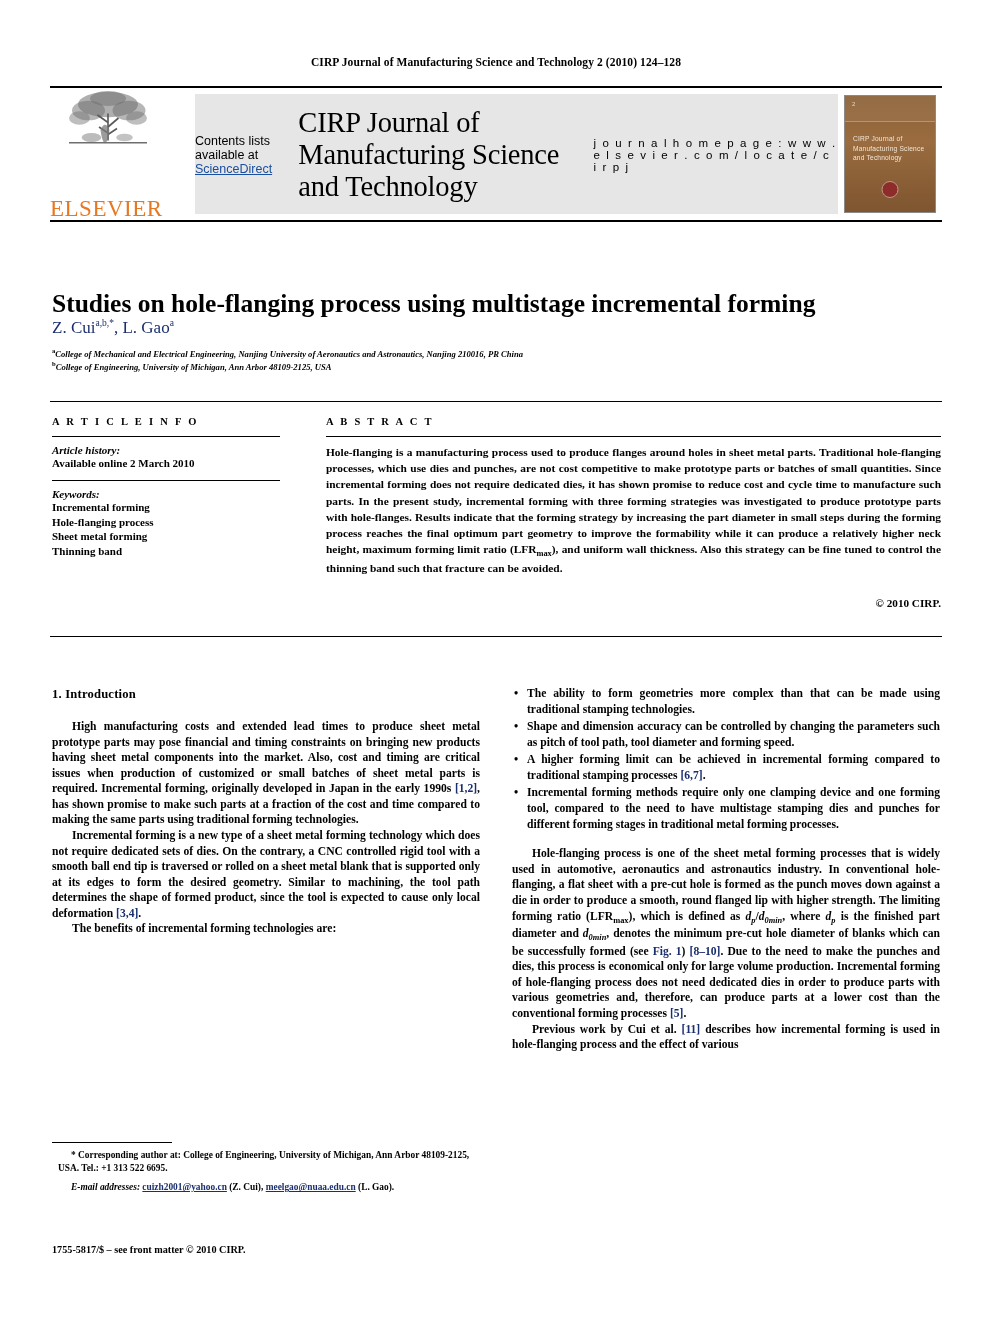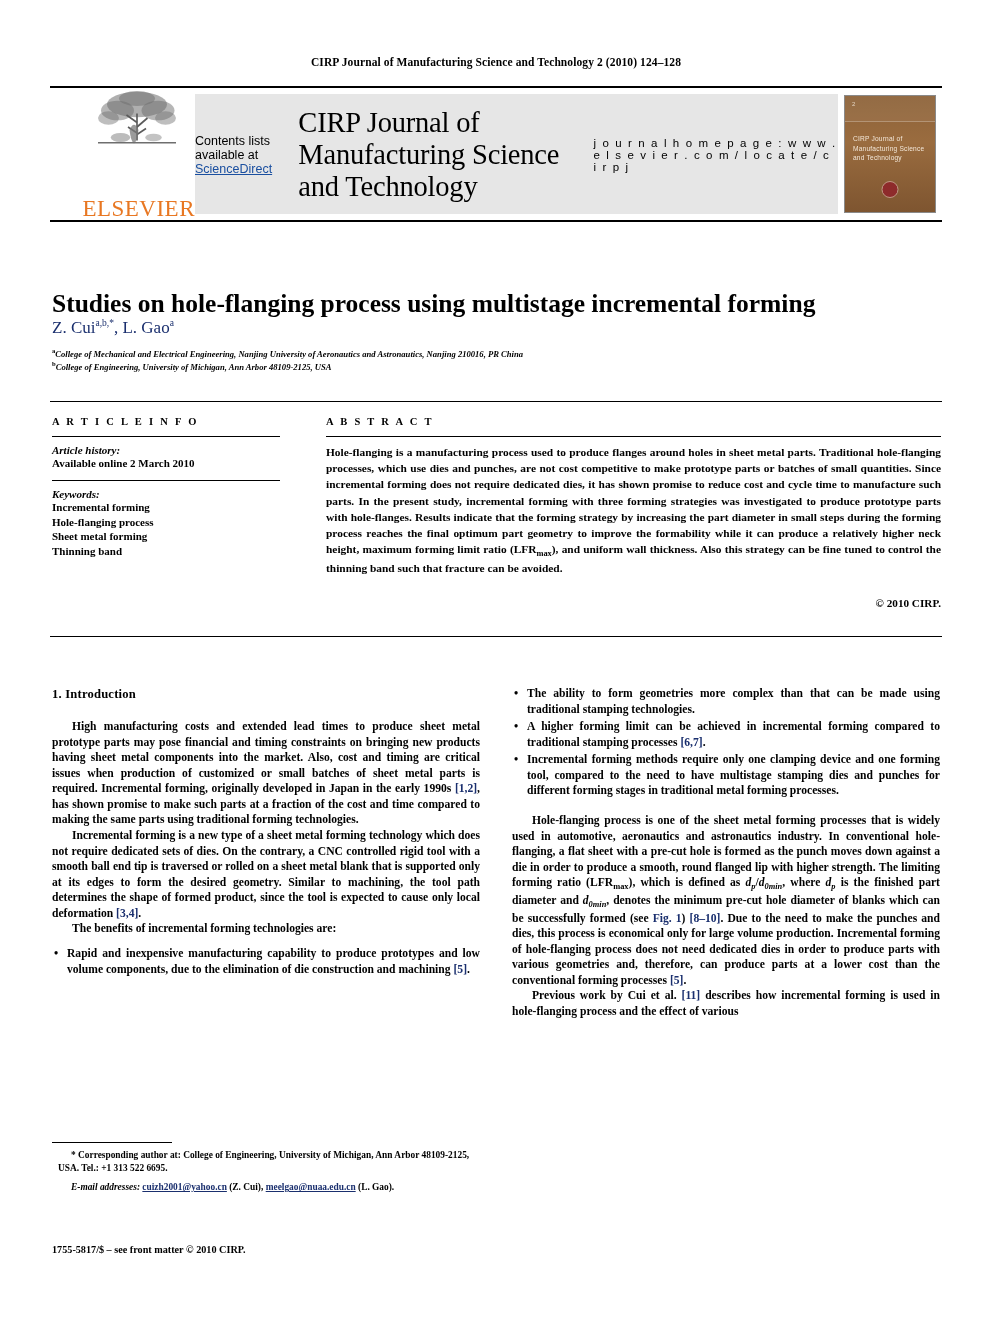--- a/index.html
+++ b/index.html
@@ -43,21 +43,21 @@
     position: relative;
     width: 100%; height: 100%;
     display: flex;
     align-items: stretch;
   }
   .elsevier-block {
     width: 145px;
     flex: 0 0 145px;
     display: flex;
     flex-direction: column;
-    align-items: flex-end;
+    align-items: flex-start;
     justify-content: flex-start;
     gap: 42px;
   }
   .elsevier-tree { width: 116px; height: 88px; display:block; }
   .elsevier-word {
     font-family: "Liberation Serif", serif;
     font-size: 23px;
     letter-spacing: 0.5px;
     color: #E87722;
     line-height: 1;
@@ -381,28 +381,26 @@
 
   <div class="col col-left">
     <h2>1. Introduction</h2>
 
     <p><span>High manufacturing costs and extended lead times to produce sheet metal prototype parts may pose financial and timing constraints on bringing new products having sheet metal components into the market. Also, cost and timing are critical issues when production of customized or small batches of sheet metal parts is required. Incremental forming, originally developed in Japan in the early 1990s </span><span class="ref">[1,2]</span><span>, has shown promise to make such parts at a fraction of the cost and time compared to making the same parts using traditional forming technologies.</span></p>
 
     <p><span>Incremental forming is a new type of a sheet metal forming technology which does not require dedicated sets of dies. On the contrary, a CNC controlled rigid tool with a smooth ball end tip is traversed or rolled on a sheet metal blank that is supported only at its edges to form the desired geometry. Similar to machining, the tool path determines the shape of formed product, since the tool is expected to cause only local deformation </span><span class="ref">[3,4]</span><span>.</span></p>
 
     <p>The benefits of incremental forming technologies are:</p>
 
-    <ul class="bullets">
-      <li><span>Rapid and inexpensive manufacturing capability to produce prototypes and low volume components, due to the elimination of die construction and machining </span><span class="ref">[5]</span><span>.</span></li>
-    </ul>
   </div>
 
   <div class="col col-right">
     <ul class="bullets" style="margin-top:0">
       <li>The ability to form geometries more complex than that can be made using traditional stamping technologies.</li>
+      <li>Shape and dimension accuracy can be controlled by changing the parameters such as pitch of tool path, tool diameter and forming speed.</li>
       <li><span>A higher forming limit can be achieved in incremental forming compared to traditional stamping processes </span><span class="ref">[6,7]</span><span>.</span></li>
       <li>Incremental forming methods require only one clamping device and one forming tool, compared to the need to have multistage stamping dies and punches for different forming stages in traditional metal forming processes.</li>
     </ul>
 
     <p style="margin-top:14px"><span>Hole-flanging process is one of the sheet metal forming processes that is widely used in automotive, aeronautics and astronautics industry. In conventional hole-flanging, a flat sheet with a pre-cut hole is formed as the punch moves down against a die in order to produce a smooth, round flanged lip with higher strength. The limiting forming ratio (LFR</span><span class="sub">max</span><span>), which is defined as </span><span class="ital">d</span><span class="sub ital">p</span><span>/</span><span class="ital">d</span><span class="sub ital">0min</span><span>, where </span><span class="ital">d</span><span class="sub ital">p</span><span> is the finished part diameter and </span><span class="ital">d</span><span class="sub ital">0min</span><span>, denotes the minimum pre-cut hole diameter of blanks which can be successfully formed (see </span><span class="ref">Fig. 1</span><span>) </span><span class="ref">[8–10]</span><span>. Due to the need to make the punches and dies, this process is economical only for large volume production. Incremental forming of hole-flanging process does not need dedicated dies in order to produce parts with various geometries and, therefore, can produce parts at a lower cost than the conventional forming processes </span><span class="ref">[5]</span><span>.</span></p>
 
     <p><span>Previous work by Cui et al. </span><span class="ref">[11]</span><span> describes how incremental forming is used in hole-flanging process and the effect of various</span></p>
   </div>
 
   <div class="footnote">

